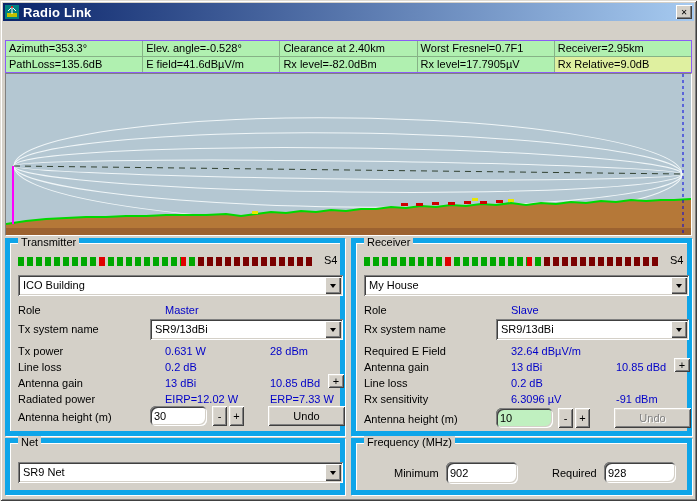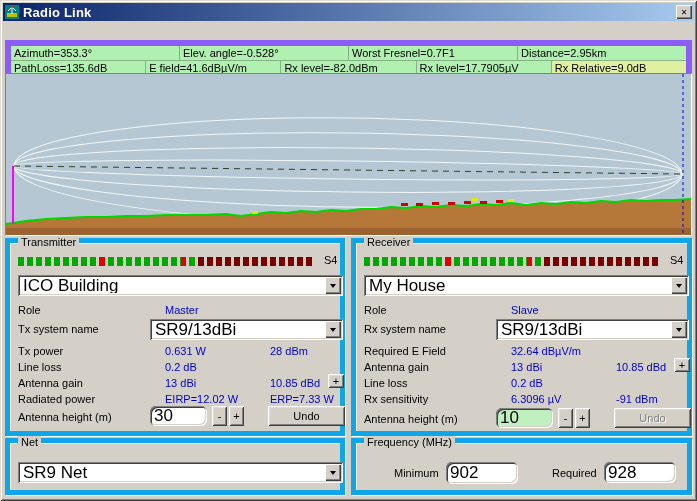--- a/index.html
+++ b/index.html
@@ -19,21 +19,21 @@
   .sysbtn {
     width: 16px; height: 14px; background: #d4d0c8; border: none; font-size: 8px; line-height: 11px;
     box-shadow: inset 1px 1px 0 #fff, inset -1px -1px 0 #404040, inset -2px -2px 0 #808080;
     font-family: "Liberation Sans", sans-serif; cursor: default;
   }
   .menubar { position: absolute; left: 3px; top: 21px; right: 3px; height: 18px; display: flex; align-items: center; margin-top: 35px; }
   .menu-item { padding: 2px 7px; cursor: default; }
   .menu-item u { text-decoration: underline; }
   .statusgrid {
     position: absolute; left: 5px; top: 40px; width: 687px; height: 33px;
-    display: flex; flex-direction: column; border: 6px solid #8b5cf6; background: #b0f0b0;
+    display: flex; flex-direction: column; border: 1px solid #8b5cf6; background: #b0f0b0;
   }
   .status-row { display: flex; flex: 1; }
   .status-row.first .status-cell { border-bottom: 1px solid #86b286; }
   .status-cell {
     flex: 1; padding-left: 3px; line-height: 14px; white-space: nowrap; overflow: hidden;
     border-right: 1px solid #86b286;
   }
   .status-cell:last-child { border-right: none; }
   .chartpanel {
     position: absolute; left: 5px; top: 73px; width: 687px; height: 163px;
@@ -45,21 +45,21 @@
   }
   .legend { position: absolute; top: -7px; left: 8px; background: #d4d0c8; padding: 0 3px; line-height: 12px; }
   .lbl { position: absolute; white-space: nowrap; color: #000; }
   .val { position: absolute; white-space: nowrap; color: #0000c8; margin-left: 15px; }
   .meter { position: absolute; display: flex; background: #d4d0c8; }
   .meter-green { height: 100%; }
   .meter-red { flex: 1; height: 100%; }
   .meter-tick { position: absolute; top: 0; bottom: 0; width: 7px; }
   .meter-gaps { position: absolute; inset: 0; background: repeating-linear-gradient(90deg, transparent 0 6px, #d4d0c8 6px 9px); }
   .field, .combo {
-    position: absolute; background: #fff; border: none; font-family: "Liberation Sans", sans-serif; font-size: 17px;
+    position: absolute; background: #fff; border: none; font-family: "Liberation Sans", sans-serif; font-size: 11px;
     box-shadow: inset 1px 1px 0 #808080, inset -1px -1px 0 #ffffff, inset 2px 2px 0 #404040, inset -2px -2px 0 #d4d0c8;
   }
   .field { padding: 2px 4px; outline: none; color: #000; border-radius: 6px; }
   .combo { display: flex; align-items: center; }
   .combo-text { flex: 1; padding-left: 5px; line-height: 15px; white-space: nowrap; overflow: hidden; }
   .combo-btn {
     position: absolute; right: 2px; top: 2px; bottom: 2px; width: 16px; background: #d4d0c8;
     box-shadow: inset 1px 1px 0 #fff, inset -1px -1px 0 #404040, inset -2px -2px 0 #808080;
     display: flex; align-items: center; justify-content: center; cursor: default;
   }
@@ -90,22 +90,23 @@
   <div class="menubar">
     <span class="menu-item"><u>E</u><span>dit</span></span>
     <span class="menu-item"><u>V</u><span>iew</span></span>
     <span class="menu-item"><u>S</u><span>wap</span></span>
   </div>
 
   <div class="statusgrid">
     <div class="status-row first">
       <div class="status-cell" style="background-color: rgb(176, 240, 176);">Azimuth=353.3°</div>
       <div class="status-cell" style="background-color: rgb(176, 240, 176);">Elev. angle=-0.528°</div>
+      <div class="status-cell" style="background-color: rgb(176, 240, 176);">Clearance at 2.40km</div>
       <div class="status-cell" style="background-color: rgb(176, 240, 176);">Worst Fresnel=0.7F1</div>
-      <div class="status-cell" style="background-color: rgb(176, 240, 176);">Distance=2.95km</div>
+      <div class="status-cell" style="background-color: rgb(176, 240, 176);">Receiver=2.95km</div>
     </div>
     <div class="status-row">
       <div class="status-cell" style="background-color: rgb(176, 240, 176);">PathLoss=135.6dB</div>
       <div class="status-cell" style="background-color: rgb(176, 240, 176);">E field=41.6dBµV/m</div>
       <div class="status-cell" style="background-color: rgb(176, 240, 176);">Rx level=-82.0dBm</div>
       <div class="status-cell" style="background-color: rgb(176, 240, 176);">Rx level=17.7905µV</div>
       <div class="status-cell" style="background-color: rgb(223, 240, 160);">Rx Relative=9.0dB</div>
     </div>
   </div>
 

